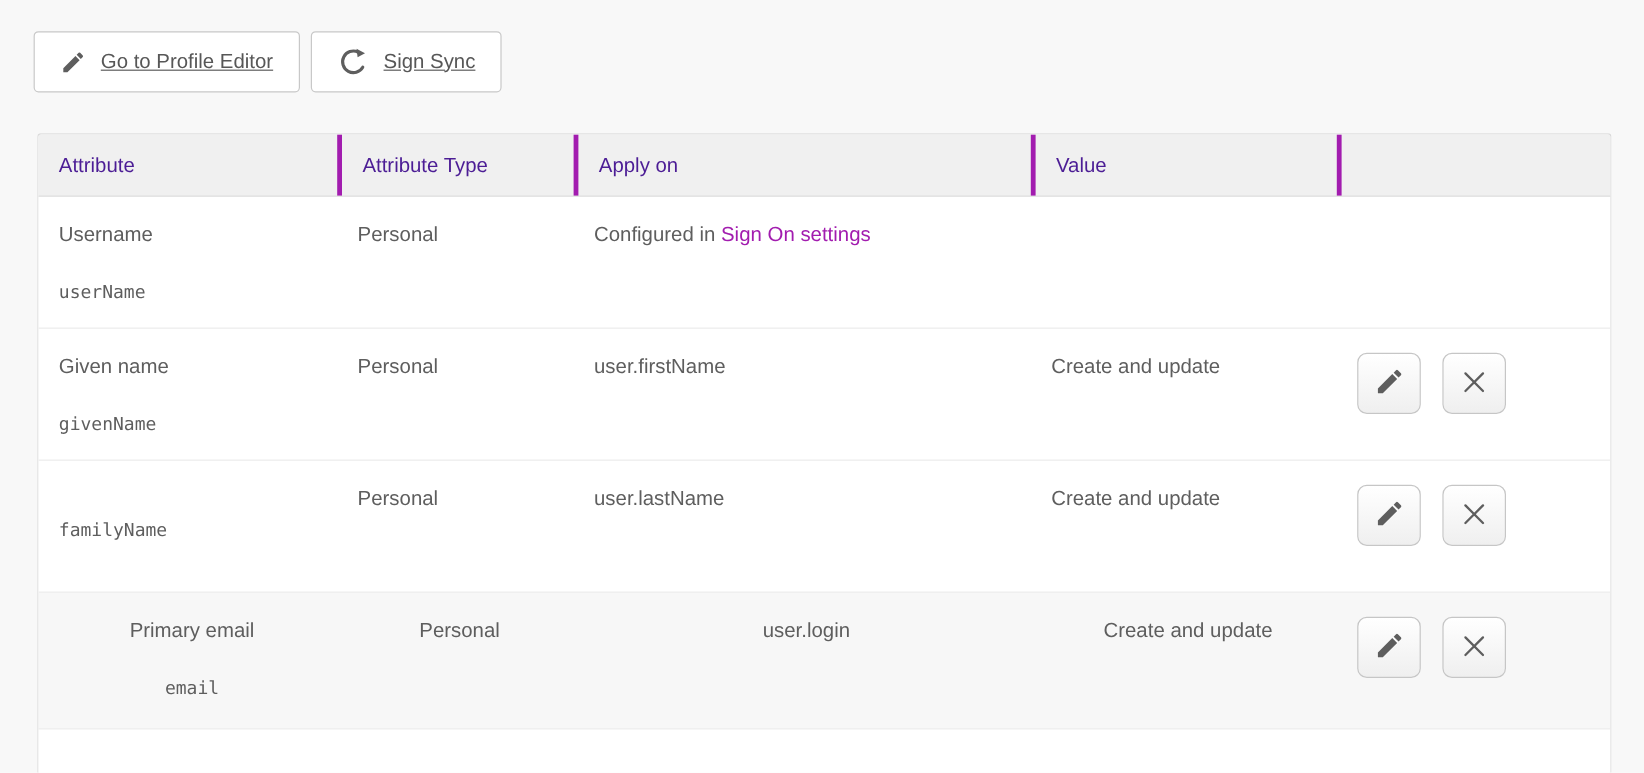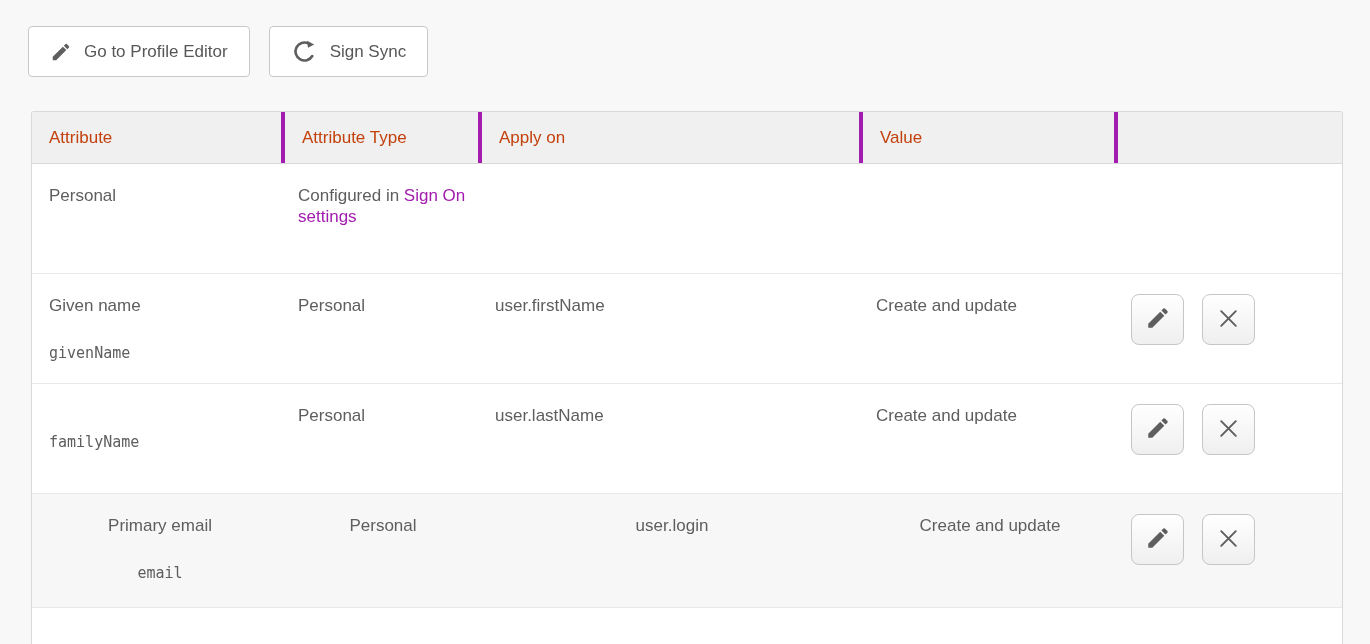--- a/index.html
+++ b/index.html
@@ -3,41 +3,41 @@
 <meta charset="utf-8">
 <style>
   * { box-sizing: border-box; margin: 0; padding: 0; }
   html, body { width: 1370px; height: 644px; overflow: hidden; }
   body {
     background: #f8f8f8;
     font-family: "Liberation Sans", sans-serif;
     position: relative;
     color: #5e5e5e;
   }
-  .toolbar { position: absolute; top: 26px; left: 28px; display: flex; gap: 19px; }
+  .toolbar { position: absolute; top: 26px; left: 28px; display: flex; gap: 9px; text-decoration: underline; }
   .btn {
     display: flex; align-items: center; gap: 12px;
     height: 51px; padding: 0 21px;
     background: #ffffff; border: 1px solid #c8c8c8; border-radius: 4px;
     font-family: "Liberation Sans", sans-serif;
     font-size: 17px; color: #575757; cursor: pointer; white-space: nowrap;
   }
   .btn svg { display: block; }
 
   .table {
     position: absolute; left: 31px; top: 111px;
     width: 1312px; height: 533px;
     background: #ffffff;
     border: 1px solid #d9d9d9; border-bottom: none;
     border-radius: 3px 3px 0 0;
     overflow: hidden;
   }
   .grid-cols { display: grid; grid-template-columns: 249px 197px 381px 255px auto; }
   .thead { background: #f0f0f0; border-bottom: 1px solid #d9d9d9; height: 52px; }
-  .th { display: flex; align-items: center; padding-left: 17px; font-size: 17px; color: #c2410c; text-align: right; }
+  .th { display: flex; align-items: center; padding-left: 17px; font-size: 17px; color: #4c1d95; text-align: right; }
   .th + .th { border-left: 4px solid #a21caf; }
 
   .trow { border-bottom: 1px solid #e9e9e9; height: 110px; background: #ffffff; }
   .trow.highlight { background: #f7f7f7; height: 114px; text-align: center; }
   .td { padding: 21px 10px 0 17px; font-size: 17px; color: #5e5e5e; line-height: 21px; }
   .attr-name {
     margin-top: 27px;
     font-family: "DejaVu Sans Mono", monospace;
     font-size: 15px; color: #5e5e5e;
   }
@@ -79,20 +79,24 @@
 <div class="table">
   <div class="thead grid-cols">
     <div class="th">Attribute</div>
     <div class="th">Attribute Type</div>
     <div class="th">Apply on</div>
     <div class="th">Value</div>
     <div class="th"></div>
   </div>
 
   <div class="trow grid-cols">
+    <div class="td">
+      <div>Username</div>
+      <div class="attr-name">userName</div>
+    </div>
     <div class="td">Personal</div>
     <div class="td">
       <span>Configured in </span><a class="link">Sign On settings</a>
     </div>
     <div class="td"></div>
     <div class="actions"></div>
   </div>
 
   <div class="trow grid-cols">
     <div class="td">

